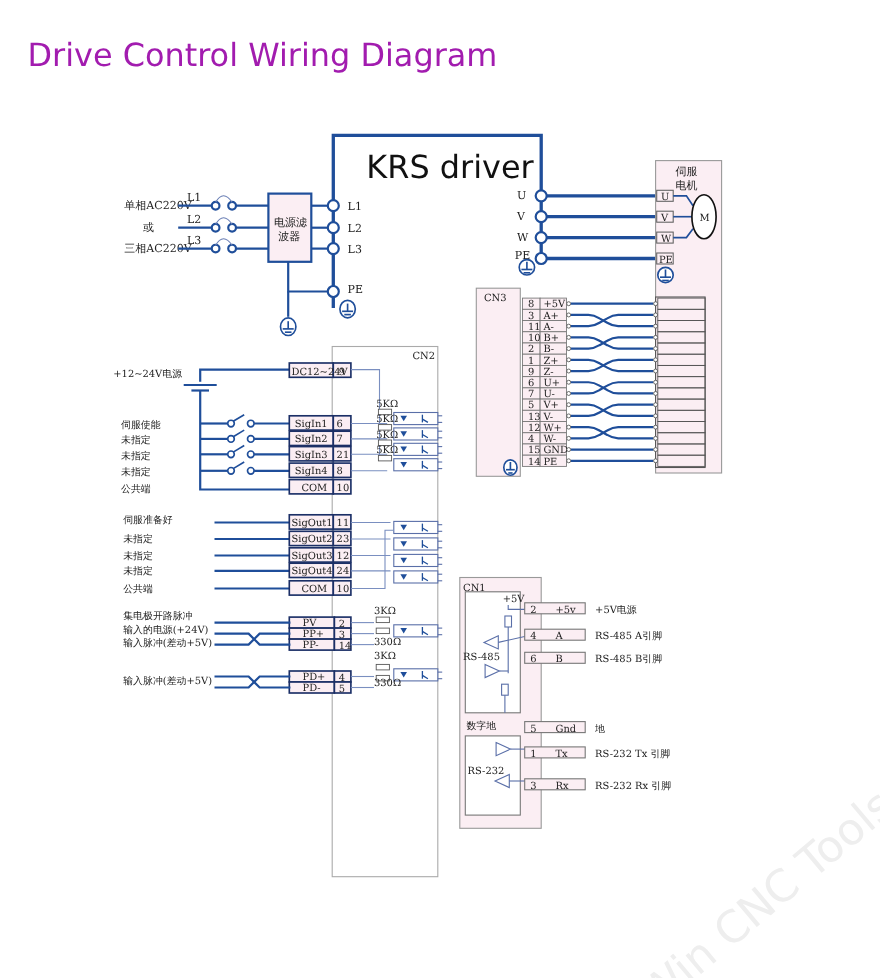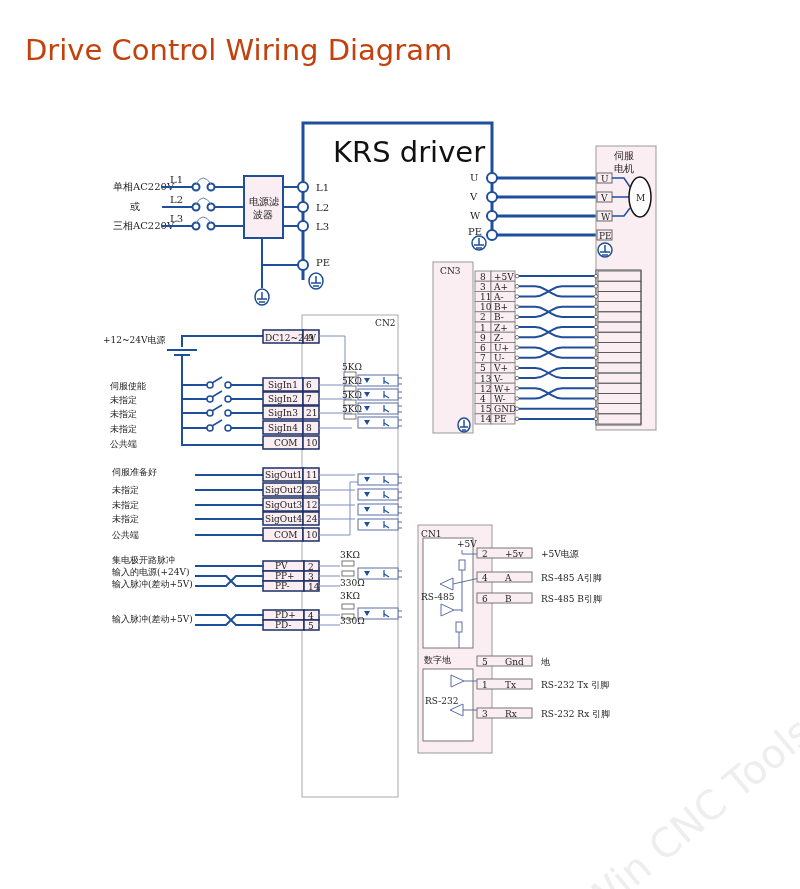--- a/index.html
+++ b/index.html
@@ -1,17 +1,17 @@
 <!DOCTYPE html>
 <html><head>
 <meta charset="utf-8">
 <style>
   html, body { margin: 0; padding: 0; background: #ffffff; }
   body { width: 800px; height: 889px; position: relative; overflow: hidden; font-family: "DejaVu Sans", sans-serif; }
-  .title { position: absolute; left: 25px; top: 33px; font-family: "DejaVu Sans", sans-serif; font-size: 29px; color: #c2410c; letter-spacing: 0px; }
+  .title { position: absolute; left: 25px; top: 33px; font-family: "DejaVu Sans", sans-serif; font-size: 29px; color: #a21caf; letter-spacing: 0px; }
   svg { position: absolute; left: 0; top: 0; }
   .lbl { font-family: "DejaVu Serif", serif; font-size: 10px; fill: #222; }
   .lbls { font-family: "DejaVu Serif", serif; font-size: 9px; fill: #222; }
   .big { font-family: "DejaVu Sans", sans-serif; font-size: 29px; fill: #111; }
   .wm { font-family: "DejaVu Sans", sans-serif; font-size: 40px; fill: #eeeeee; }
 </style>
 </head>
 <body>
 
 <div class="title">Drive Control Wiring Diagram</div>

